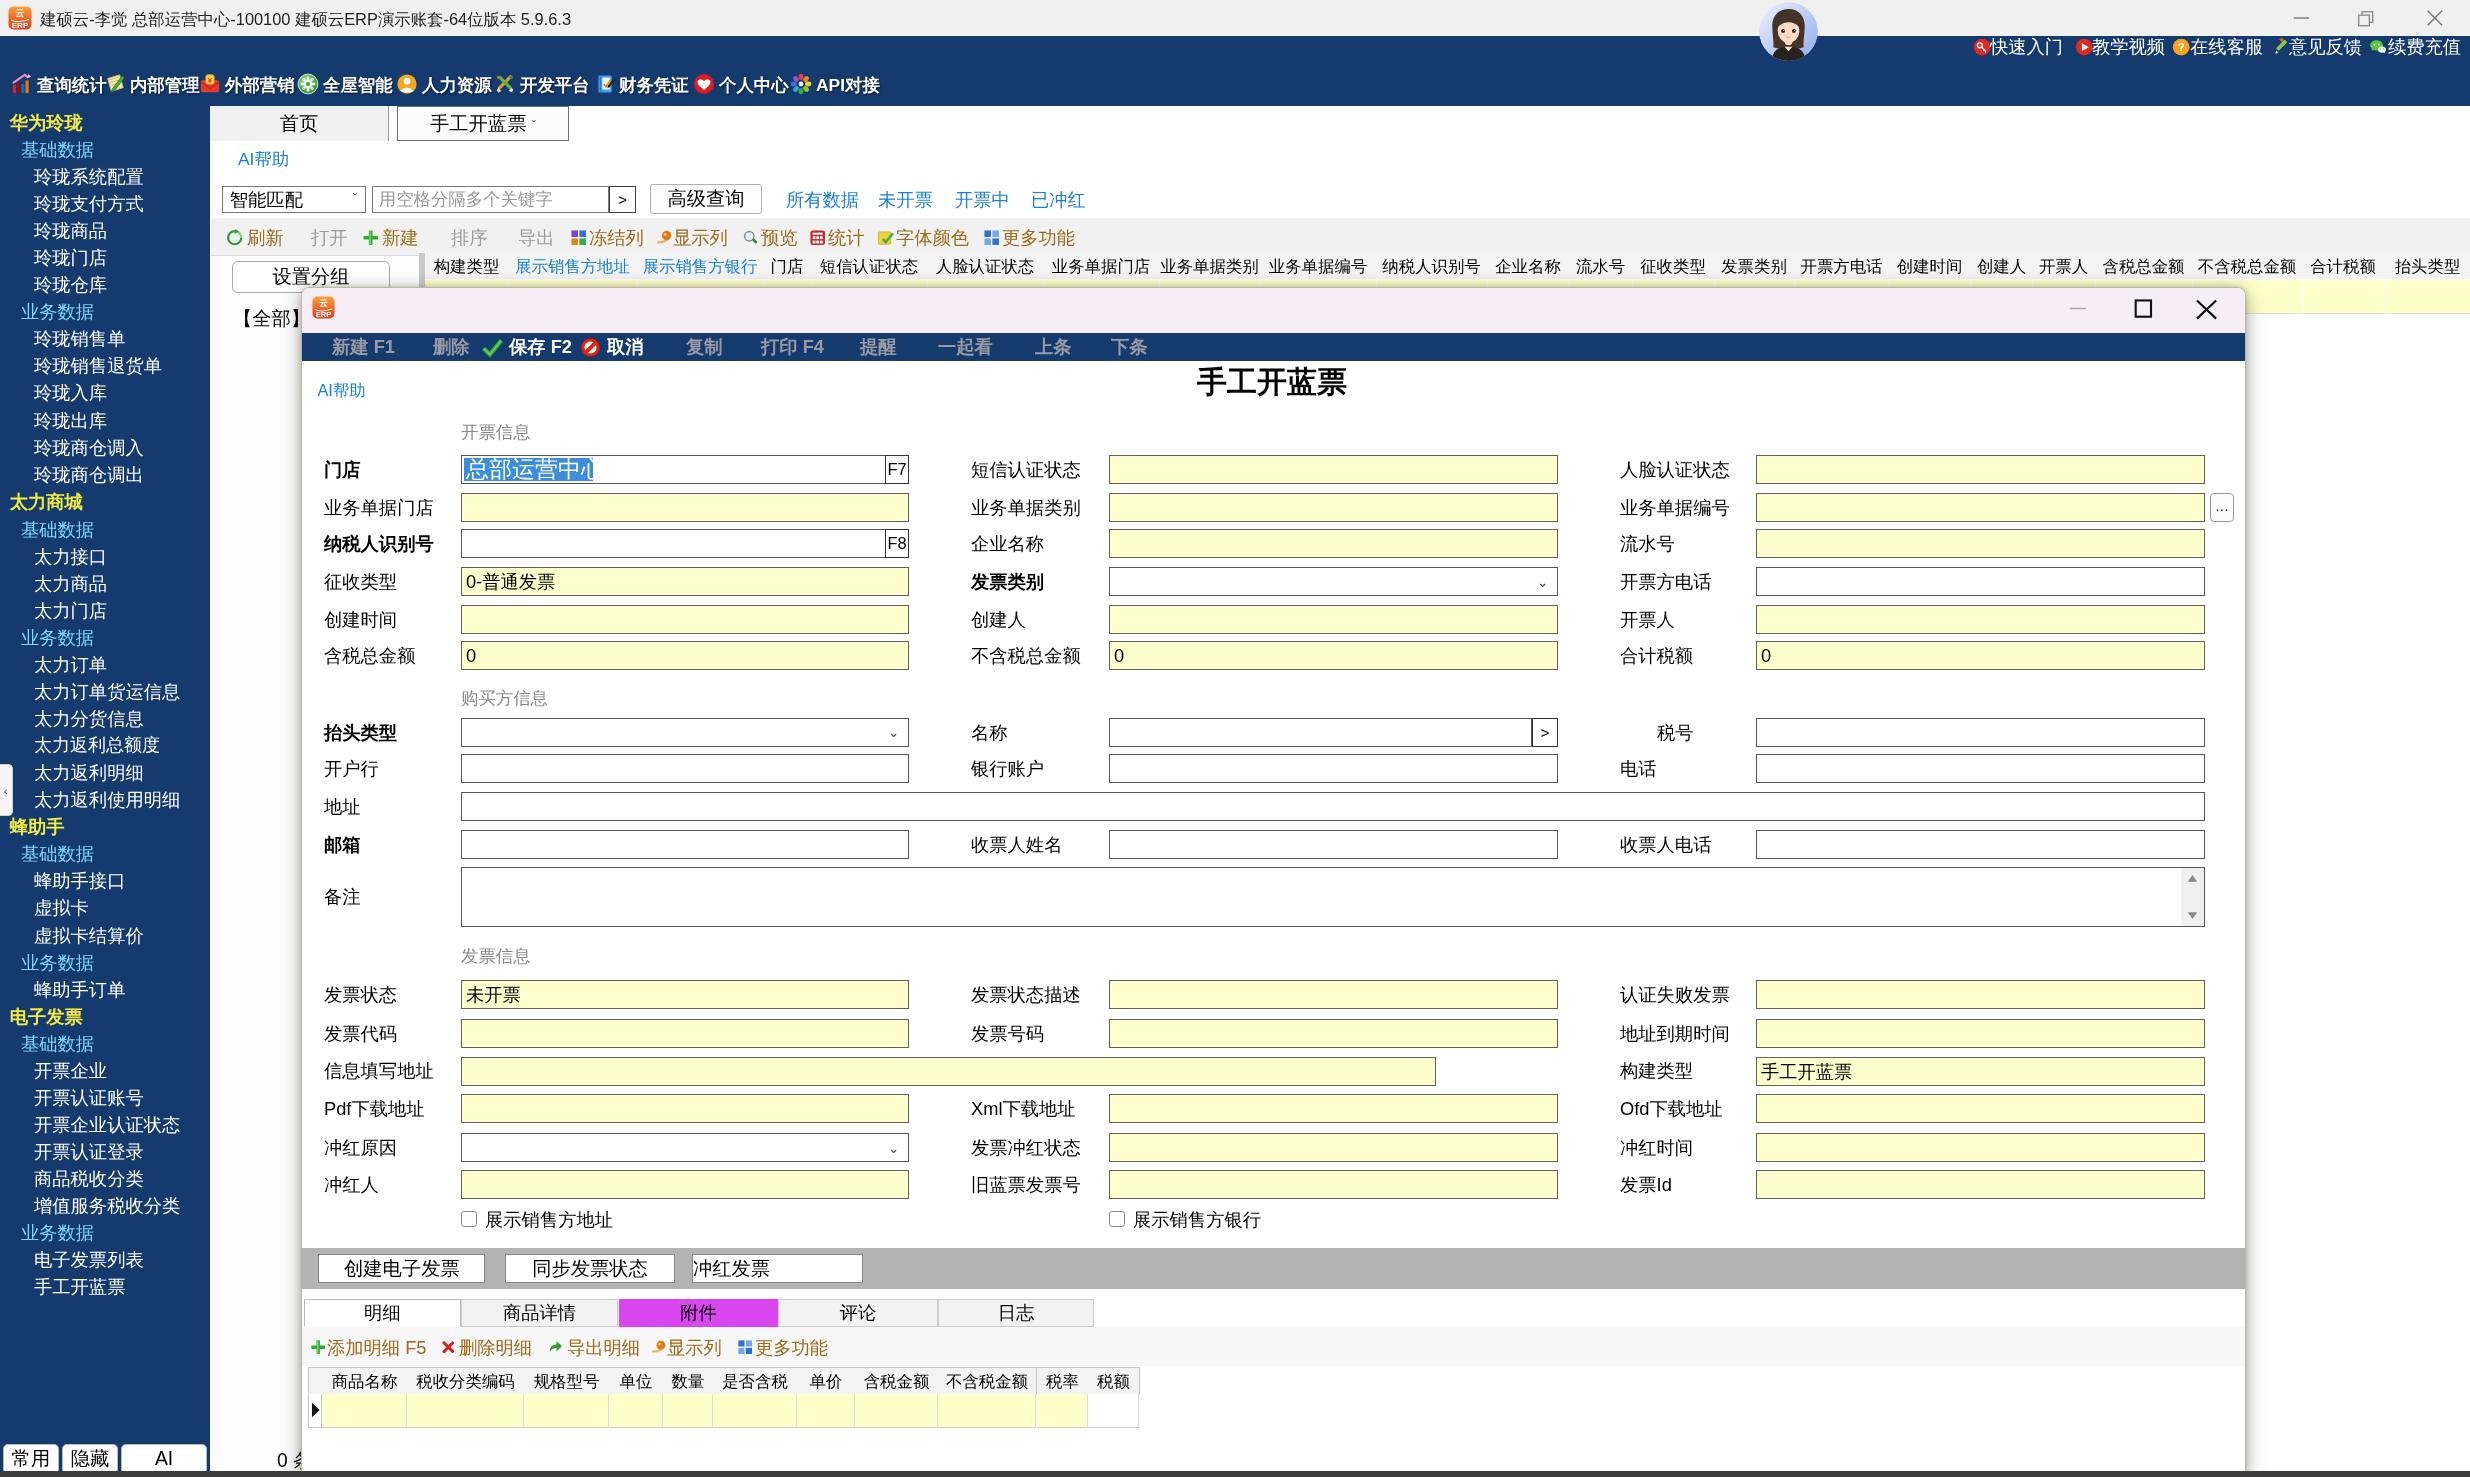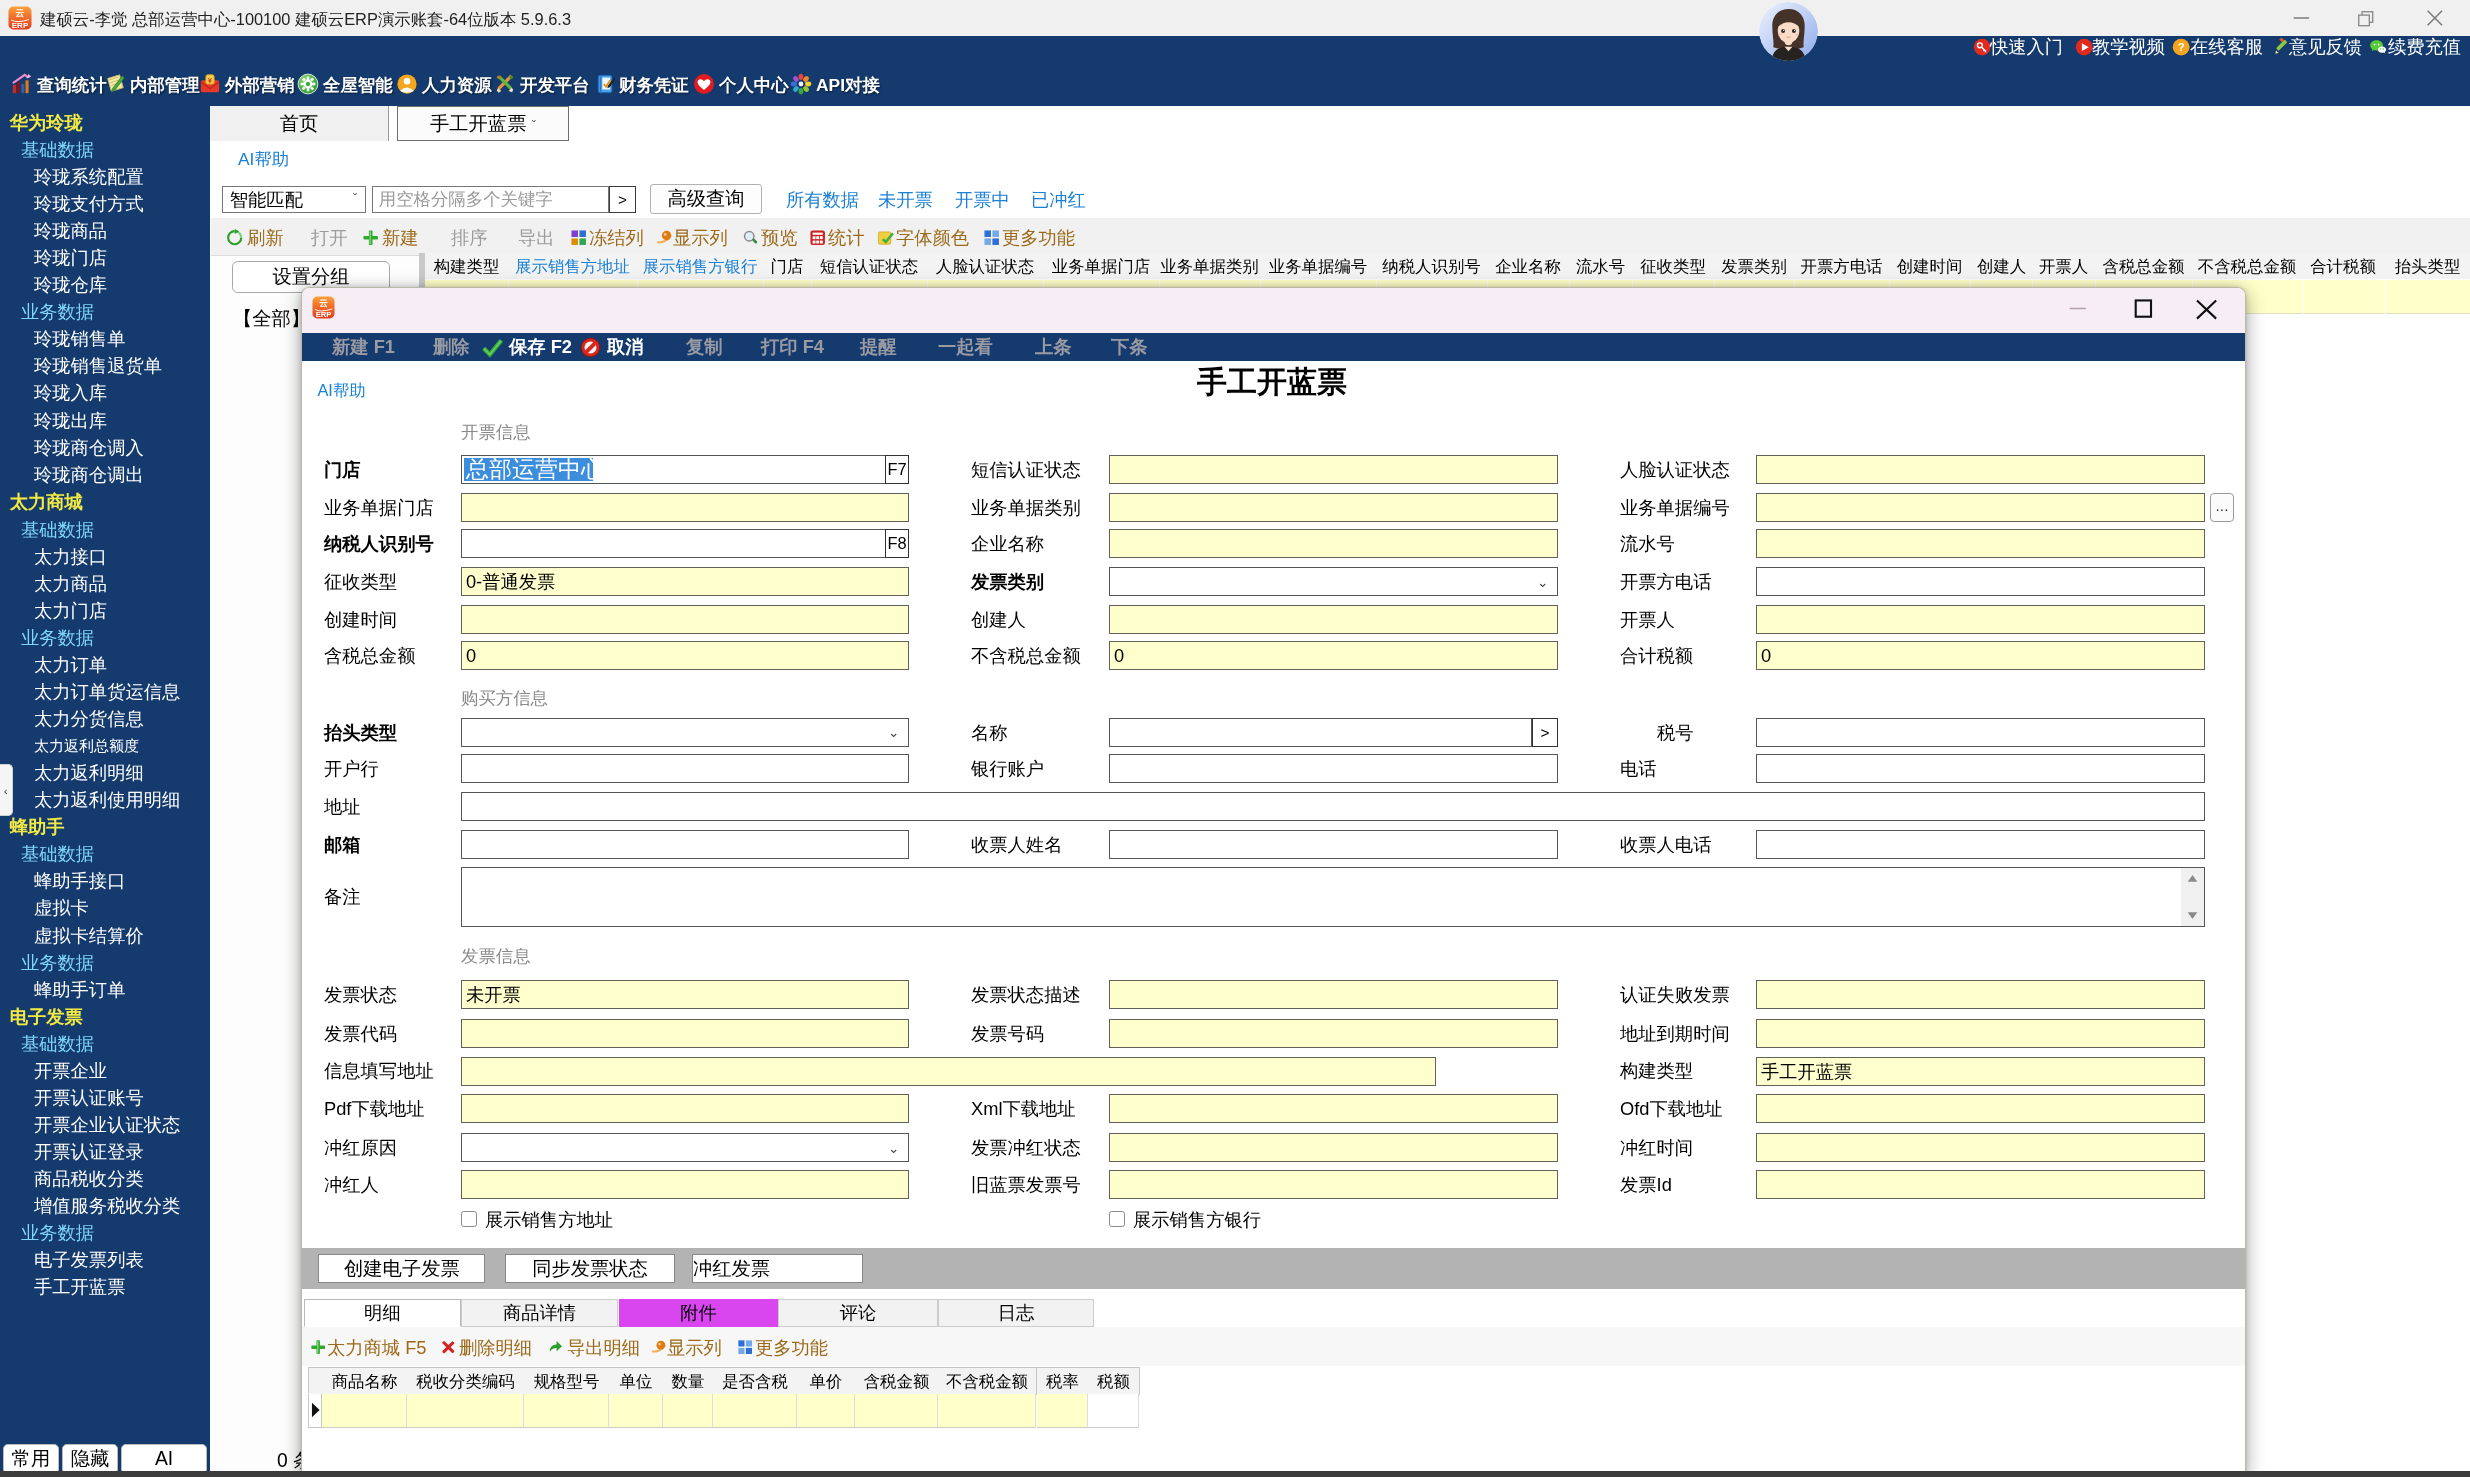--- a/index.html
+++ b/index.html
@@ -191,21 +191,21 @@
 <div class="a" style="left:34px;top:463px;height:23px;line-height:23px;font-size:18.3px;color:#ffffff;">玲珑商仓调出</div>
 <div class="a" style="left:9.7px;top:490px;height:23px;line-height:23px;font-size:18.3px;color:#f2ea43;font-weight:bold;">太力商城</div>
 <div class="a" style="left:21px;top:518px;height:23px;line-height:23px;font-size:18.3px;color:#7fd7f7;">基础数据</div>
 <div class="a" style="left:34px;top:545px;height:23px;line-height:23px;font-size:18.3px;color:#ffffff;">太力接口</div>
 <div class="a" style="left:34px;top:572px;height:23px;line-height:23px;font-size:18.3px;color:#ffffff;">太力商品</div>
 <div class="a" style="left:34px;top:599px;height:23px;line-height:23px;font-size:18.3px;color:#ffffff;">太力门店</div>
 <div class="a" style="left:21px;top:626px;height:23px;line-height:23px;font-size:18.3px;color:#7fd7f7;">业务数据</div>
 <div class="a" style="left:34px;top:653px;height:23px;line-height:23px;font-size:18.3px;color:#ffffff;">太力订单</div>
 <div class="a" style="left:34px;top:680px;height:23px;line-height:23px;font-size:18.3px;color:#ffffff;">太力订单货运信息</div>
 <div class="a" style="left:34px;top:707px;height:23px;line-height:23px;font-size:18.3px;color:#ffffff;">太力分货信息</div>
-<div class="a" style="left:34px;top:734px;height:23px;line-height:23px;font-size:15px;color:#ffffff;">太力返利总额度</div>
+<div class="a" style="left:34px;top:734px;height:23px;line-height:23px;font-size:18px;color:#ffffff;">太力返利总额度</div>
 <div class="a" style="left:34px;top:761px;height:23px;line-height:23px;font-size:18.3px;color:#ffffff;">太力返利明细</div>
 <div class="a" style="left:34px;top:788px;height:23px;line-height:23px;font-size:18.3px;color:#ffffff;">太力返利使用明细</div>
 <div class="a" style="left:9.7px;top:815px;height:23px;line-height:23px;font-size:18.3px;color:#f2ea43;font-weight:bold;">蜂助手</div>
 <div class="a" style="left:21px;top:842px;height:23px;line-height:23px;font-size:18.3px;color:#7fd7f7;">基础数据</div>
 <div class="a" style="left:34px;top:869px;height:23px;line-height:23px;font-size:18.3px;color:#ffffff;">蜂助手接口</div>
 <div class="a" style="left:34px;top:896px;height:23px;line-height:23px;font-size:18.3px;color:#ffffff;">虚拟卡</div>
 <div class="a" style="left:34px;top:924px;height:23px;line-height:23px;font-size:18.3px;color:#ffffff;">虚拟卡结算价</div>
 <div class="a" style="left:21px;top:951px;height:23px;line-height:23px;font-size:18.3px;color:#7fd7f7;">业务数据</div>
 <div class="a" style="left:34px;top:978px;height:23px;line-height:23px;font-size:18.3px;color:#ffffff;">蜂助手订单</div>
 <div class="a" style="left:9.7px;top:1005px;height:23px;line-height:23px;font-size:18.3px;color:#f2ea43;font-weight:bold;">电子发票</div>
@@ -550,21 +550,21 @@
 <div class="a" style="left:159px;top:1011px;width:157px;height:28px;background:#f2f2f2;border:1px solid #ccc;text-align:center;line-height:26px;font-size:18.3px">商品详情</div>
 <div class="a" style="left:317px;top:1011px;width:159px;height:28px;background:#d946ef;border:1px solid #d946ef;text-align:center;line-height:26px;font-size:18.3px">附件</div>
 <div class="a" style="left:476px;top:1011px;width:160px;height:28px;background:#f2f2f2;border:1px solid #ccc;text-align:center;line-height:26px;font-size:18.3px">评论</div>
 <div class="a" style="left:636px;top:1011px;width:156px;height:28px;background:#f2f2f2;border:1px solid #ccc;text-align:center;line-height:26px;font-size:18.3px">日志</div>
 <div class="a" style="left:0;top:1039px;width:1945px;height:39px;background:#f7f7f7"></div>
 <div class="a" style="left:7.7px;top:1051px;width:16.4px;height:16.4px"><svg width="16.4" height="16.4" viewBox="0 0 24 24">
           <rect x="9.5" y="2" width="5" height="20" rx="1" fill="#2faa2f"></rect>
           <rect x="2" y="9.5" width="20" height="5" rx="1" fill="#2faa2f"></rect>
           <rect x="10.5" y="3" width="1.6" height="18" fill="#8fdc8f"></rect>
         </svg></div>
-<div class="a" style="left:25px;top:1049px;height:21px;line-height:21px;font-size:18.3px;color:#9c6a1a">太力商城 F5</div>
+<div class="a" style="left:25px;top:1049px;height:21px;line-height:21px;font-size:18.3px;color:#9c6a1a">添加明细 F5</div>
 <div class="a" style="left:138px;top:1051px;width:16.4px;height:16.4px"><svg width="16.4" height="16.4" viewBox="0 0 24 24">
           <rect x="10" y="1" width="4.5" height="22" rx="1.5" transform="rotate(45 12 12)" fill="#d42222"></rect>
           <rect x="10" y="1" width="4.5" height="22" rx="1.5" transform="rotate(-45 12 12)" fill="#d42222"></rect>
         </svg></div>
 <div class="a" style="left:157px;top:1049px;height:21px;line-height:21px;font-size:18.3px;color:#9c6a1a">删除明细</div>
 <div class="a" style="left:245px;top:1051px;width:16.4px;height:16.4px"><svg width="16.4" height="16.4" viewBox="0 0 24 24">
           <path d="M4 19 Q4 8 14 8 L14 3 L22 10.5 L14 18 L14 13 Q7 13 4 19 Z" fill="#2e9e2e" stroke="#1f7a9e" stroke-width="0"></path>
         </svg></div>
 <div class="a" style="left:265px;top:1049px;height:21px;line-height:21px;font-size:18.3px;color:#9c6a1a">导出明细</div>
 <div class="a" style="left:348px;top:1051px;width:16.4px;height:16.4px"><svg width="16.4" height="16.4" viewBox="0 0 24 24">

